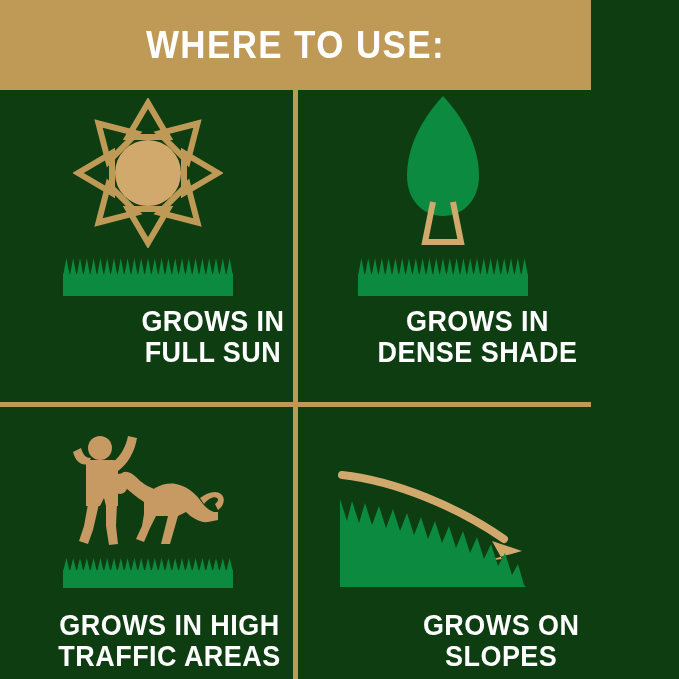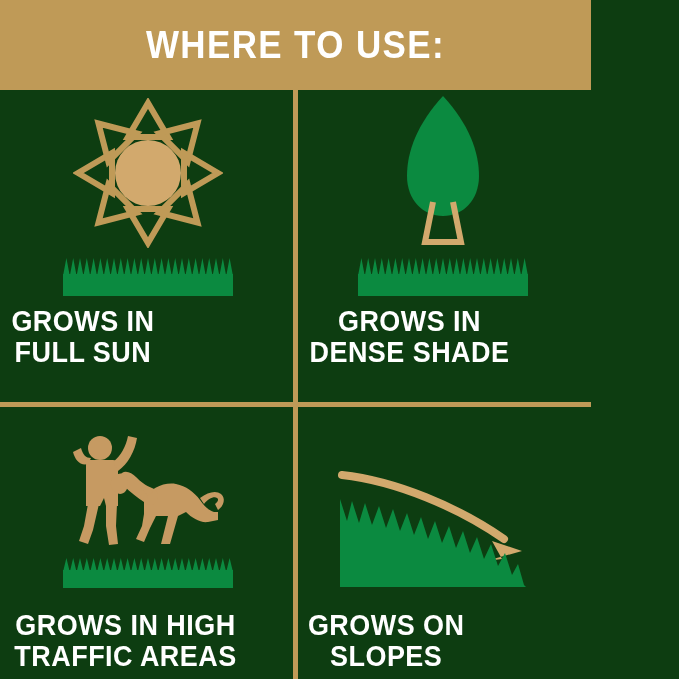--- a/index.html
+++ b/index.html
@@ -48,21 +48,21 @@
   }
   .hline{
     position:absolute;left:0;right:0;top:50%;
     height:5px;margin-top:-2.5px;
     background:#bf9a57;
     z-index:5;
   }
   .cell{
     position:relative;
     display:flex;flex-direction:column;
-    align-items:flex-start;
+    align-items:flex-end;
     overflow:hidden;
   }
   .art{
     position:relative;
     width:100%;
     flex:1 1 auto;
     display:flex;flex-direction:column;
     align-items:center;justify-content:flex-end;
     padding-bottom:4px;
     box-sizing:border-box;

